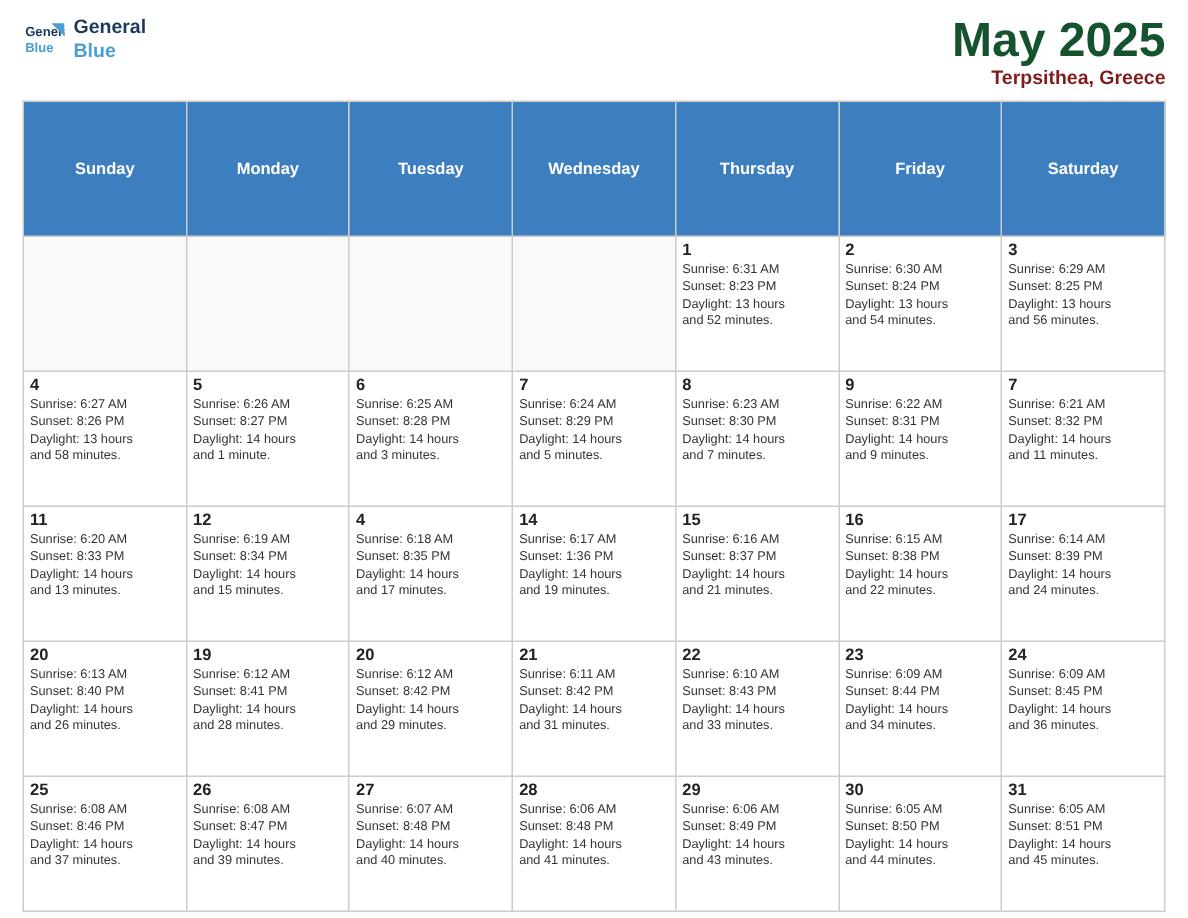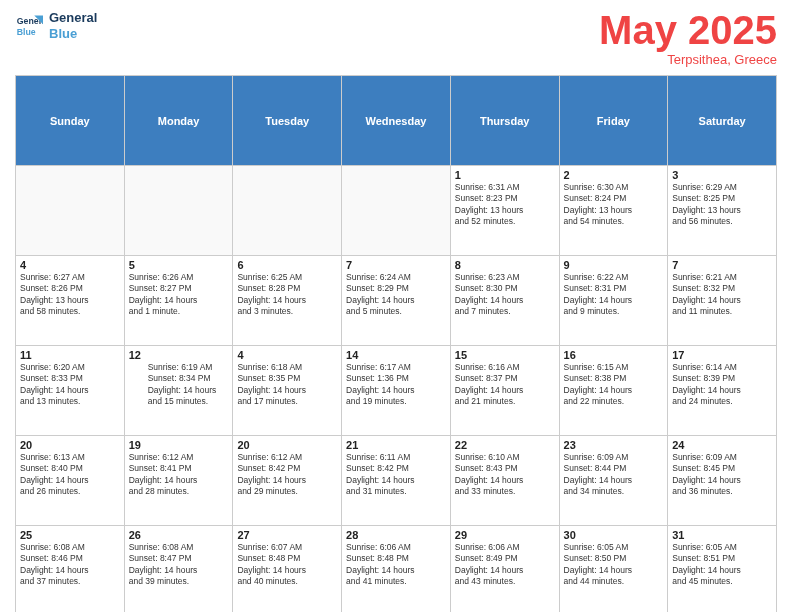--- a/index.html
+++ b/index.html
@@ -29,29 +29,30 @@
       gap: 4px;
     }
     .logo-icon {
       width: 28px;
       height: 28px;
     }
     .title-block {
       text-align: right;
     }
     .month-title {
-      font-size: 40px;
+      font-size: 32px;
       font-weight: bold;
-      color: #ef4444;
+      color: #14532d;
       line-height: 1;
     }
     .subtitle {
       font-size: 13px;
-      color: #ef4444;
+      color: #7f1d1d;
       margin-top: 2px;
+      font-weight: bold;
     }
     .calendar-table {
       width: 100%;
       border-collapse: collapse;
       flex: 1;
     }
     .calendar-table th {
       background-color: #3d7ebf;
       color: #fff;
       font-size: 11px;
@@ -203,21 +204,21 @@
         <tr>
           <td>
             <span class="day-number">11</span>
             <div class="cell-text" style="white-space: pre-line;">Sunrise: 6:20 AM
 Sunset: 8:33 PM
 Daylight: 14 hours
 and 13 minutes.</div>
           </td>
           <td>
             <span class="day-number">12</span>
-            <div class="cell-text" style="white-space: pre-line; margin-left: 19px;">Sunrise: 6:19 AM
+            <div class="cell-text" style="white-space: pre-line;">Sunrise: 6:19 AM
 Sunset: 8:34 PM
 Daylight: 14 hours
 and 15 minutes.</div>
           </td>
           <td>
             <span class="day-number">4</span>
             <div class="cell-text" style="white-space: pre-line;">Sunrise: 6:18 AM
 Sunset: 8:35 PM
 Daylight: 14 hours
 and 17 minutes.</div>

